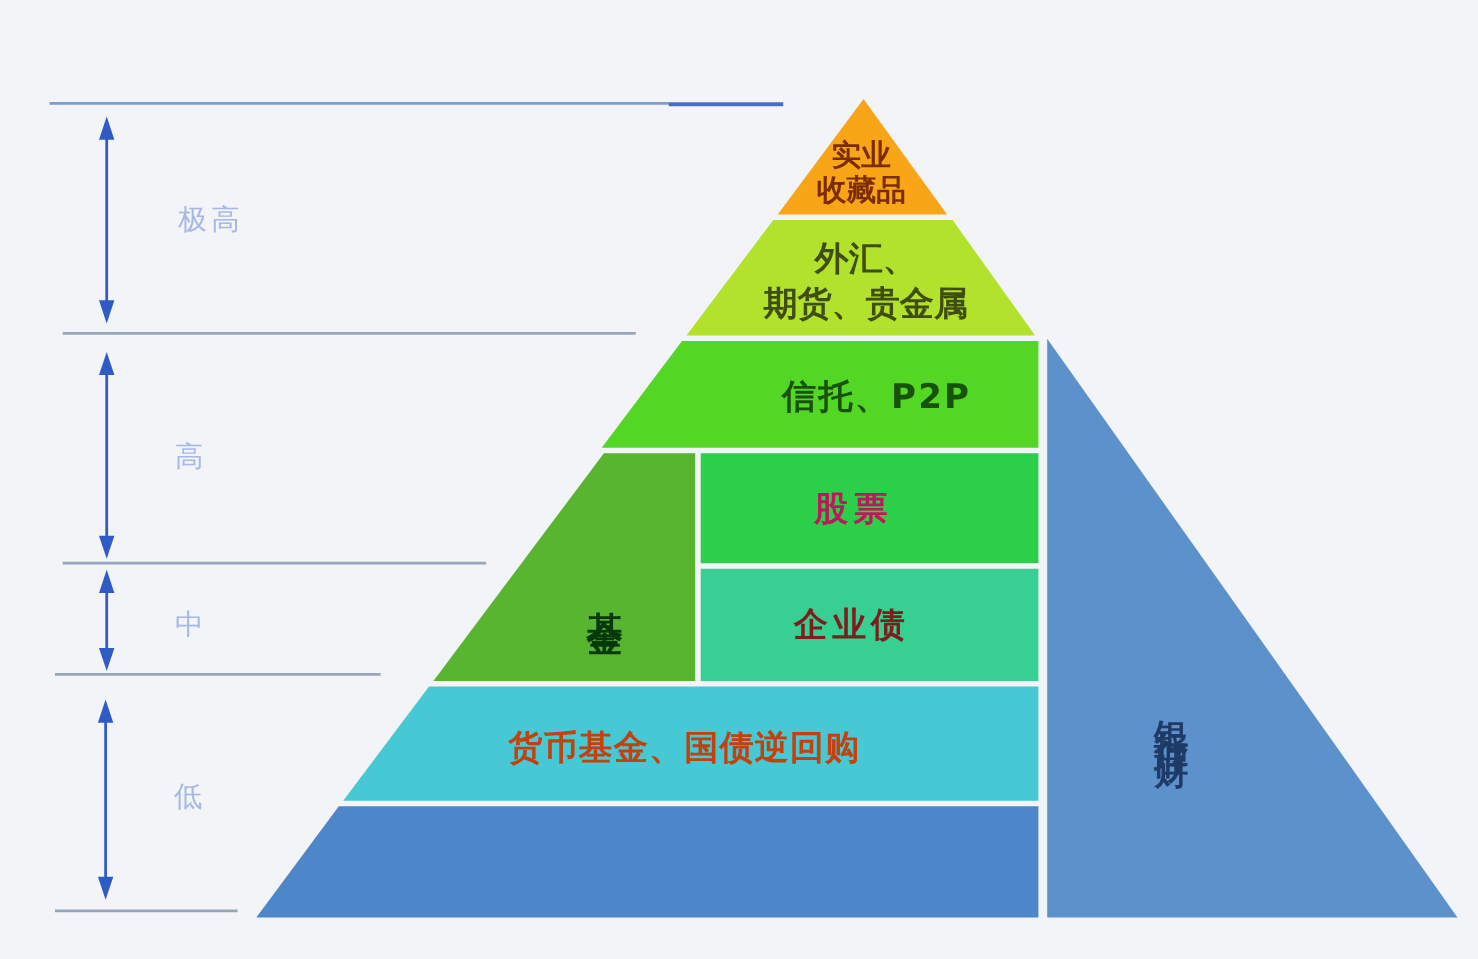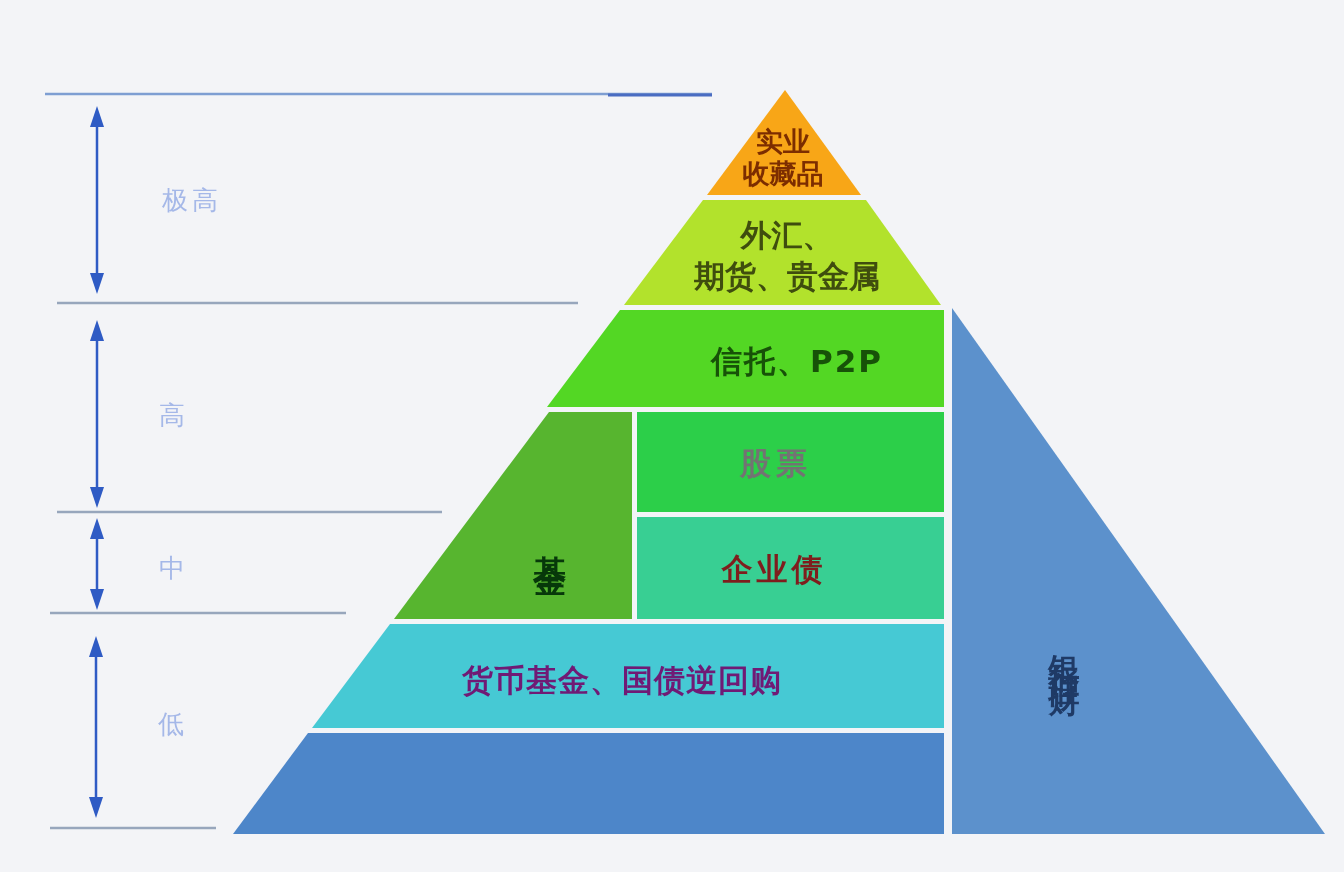--- a/index.html
+++ b/index.html
@@ -106,25 +106,25 @@
     <span>收藏品</span>
   </div>
 
   <div class="lbl two-line fs31" style="left: 787px; top: 256px; color: rgb(63, 77, 14);">
     <span>外汇、</span><br>
     <span>期货、贵金属</span>
   </div>
 
   <div class="lbl fs31" style="left: 765px; top: 361px; letter-spacing: 2px; color: rgb(23, 82, 8); margin-left: 32px;">信托、P2P</div>
 
-  <div class="lbl fs31" style="left: 776px; top: 463px; letter-spacing: 5px; color: #737373;">股票</div>
+  <div class="lbl fs31" style="left: 776px; top: 463px; letter-spacing: 5px; color: #be185d;">股票</div>
 
   <div class="lbl vert fund-lbl" style="left: 550px; top: 537px; color: rgb(7, 56, 10);">基金</div>
 
   <div class="lbl fs31" style="left: 774px; top: 569px; letter-spacing: 4px; color: #7f1d1d;">企业债</div>
 
-  <div class="lbl fs31" style="left: 622px; top: 680px; letter-spacing: 1px; color: #701a75;">货币基金、国债逆回购</div>
+  <div class="lbl fs31" style="left: 622px; top: 680px; letter-spacing: 1px; color: #c2410c;">货币基金、国债逆回购</div>
 
 
   <div class="lbl vert bank-lbl" style="left: 1064px; top: 650px; color: rgb(31, 58, 102);">银行理财</div>
 
 
 </div>
 
 </body></html>

